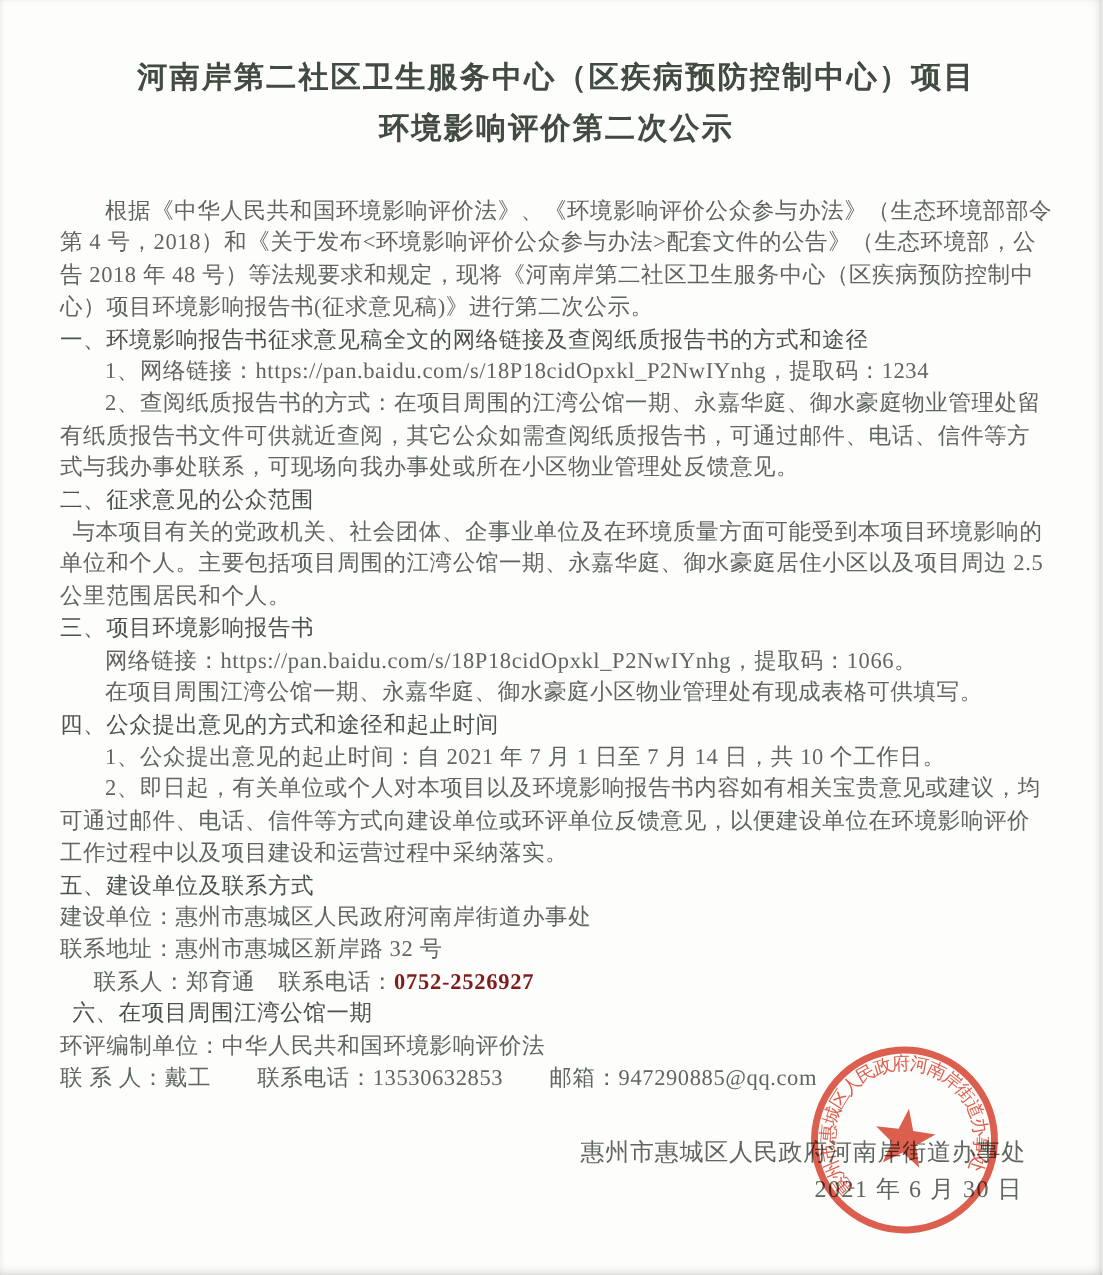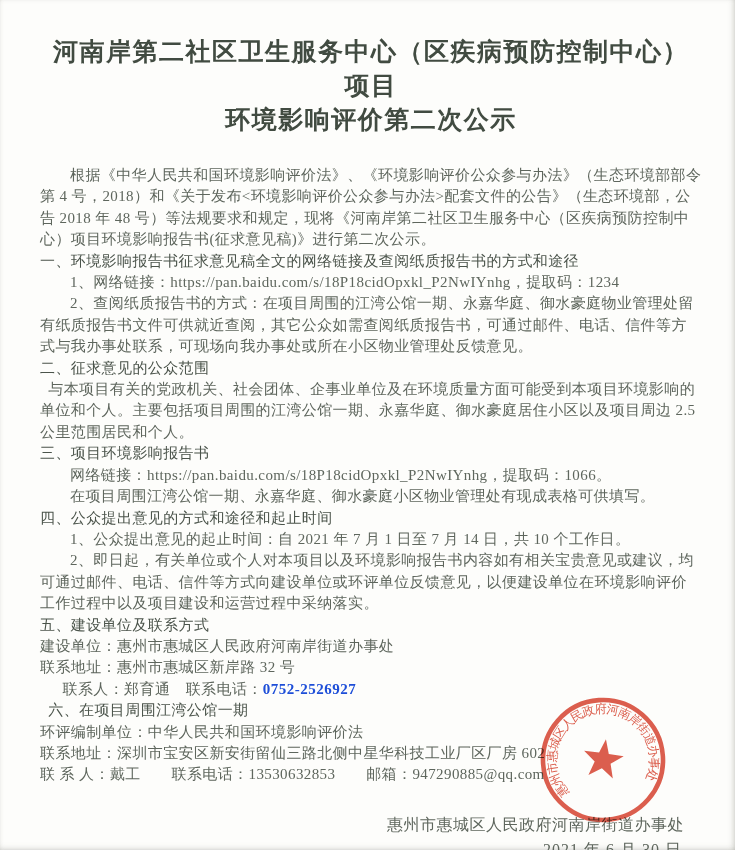--- a/index.html
+++ b/index.html
@@ -22,39 +22,39 @@
     background:var(--page-bg);
     padding:30px 33px 0 40px;
     color:var(--body-text);
     box-shadow:inset -4px 0 7px -4px rgba(110,110,100,.40),
                inset 0 -4px 7px -4px rgba(110,110,100,.30),
                inset 2px 0 5px -4px rgba(110,110,100,.25);
   }
   .title{
     margin-top:5px;
     text-align:center;
-    font-size:25px;
+    font-size:20px;
     font-weight:bold;
     letter-spacing:1.5px;
     line-height:34px;
     color:var(--title-text);
   }
   .title span{display:block;}
   .bodytext{
     margin-top:28px;
     font-size:15px;
     line-height:21.4px;
     letter-spacing:.4px;
   }
   .bodytext p,.bodytext h2{margin:0;font-size:15px;line-height:21.4px;}
   h2.heading{font-weight:normal;color:var(--heading-text);}
   .indent2{text-indent:2em;}
   .indent15{text-indent:1.5em;}
   .indent-half{text-indent:.55em;}
-  .phone{font-weight:bold;color:#1d4ed8;letter-spacing:.5px;}
+  .phone{font-weight:bold;color:#7f1d1d;letter-spacing:.5px;}
   .sig-block{
     margin-top:27px;
     text-align:right;
     padding-right:18px;
     position:relative;
     z-index:1;
   }
   .sig-org{font-size:16px;letter-spacing:.5px;line-height:23px;}
   .sig-date{font-size:16px;letter-spacing:1px;line-height:23px;margin-top:2px;padding-right:2px;}
   .seal{
@@ -97,21 +97,20 @@
     <p class="indent2">1、公众提出意见的起止时间：自 2021 年 7 月 1 日至 7 月 14 日，共 10 个工作日。</p>
     <p class="indent2">2、即日起，有关单位或个人对本项目以及环境影响报告书内容如有相关宝贵意见或建议，均可通过邮件、电话、信件等方式向建设单位或环评单位反馈意见，以便建设单位在环境影响评价工作过程中以及项目建设和运营过程中采纳落实。</p>
 
     <h2 class="heading">五、建设单位及联系方式</h2>
     <p>建设单位：惠州市惠城区人民政府河南岸街道办事处</p>
     <p>联系地址：惠州市惠城区新岸路 32 号</p>
     <p class="indent15"><span>联系人：郑育通　联系电话：</span><span class="phone">0752-2526927</span></p>
 
     <h2 class="heading indent-half">六、在项目周围江湾公馆一期</h2>
     <p>环评编制单位：中华人民共和国环境影响评价法</p>
-    <p>联系地址：深圳市宝安区新安街留仙三路北侧中星华科技工业厂区厂房 602</p>
     <p>联 系 人：戴工　　联系电话：13530632853　　邮箱：947290885@qq.com</p>
 
   </div>
 
   <div class="sig-block">
     <div class="sig-org">惠州市惠城区人民政府河南岸街道办事处</div>
     <div class="sig-date">2021 年 6 月 30 日</div>
   </div>
 
   <div class="seal">

